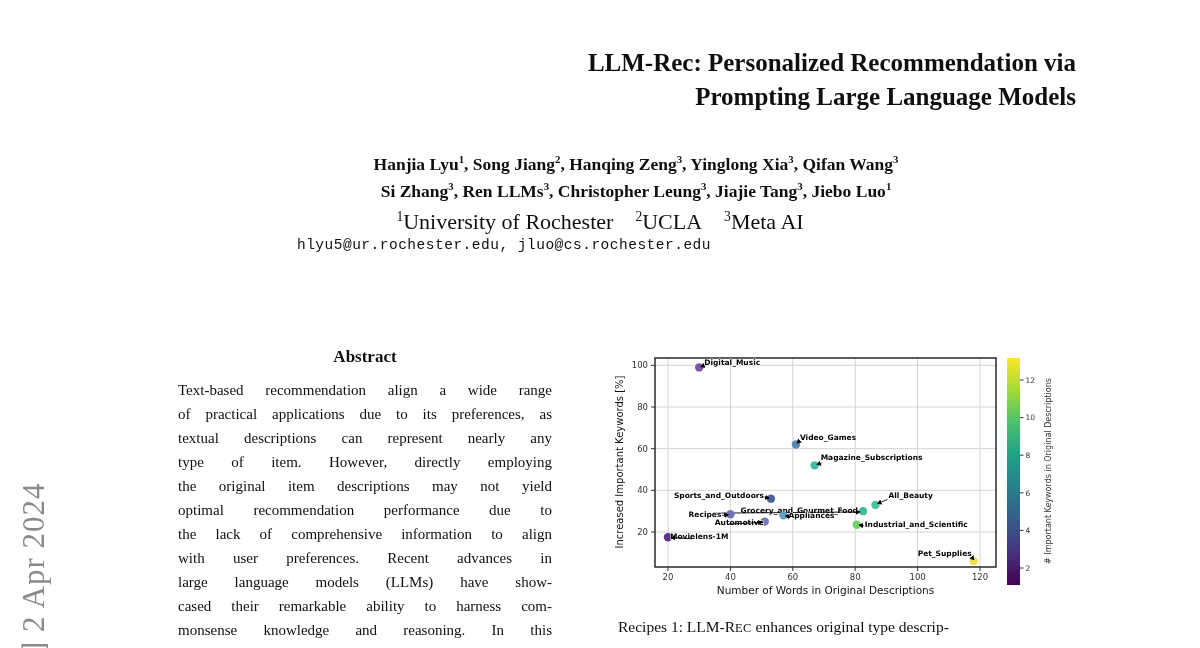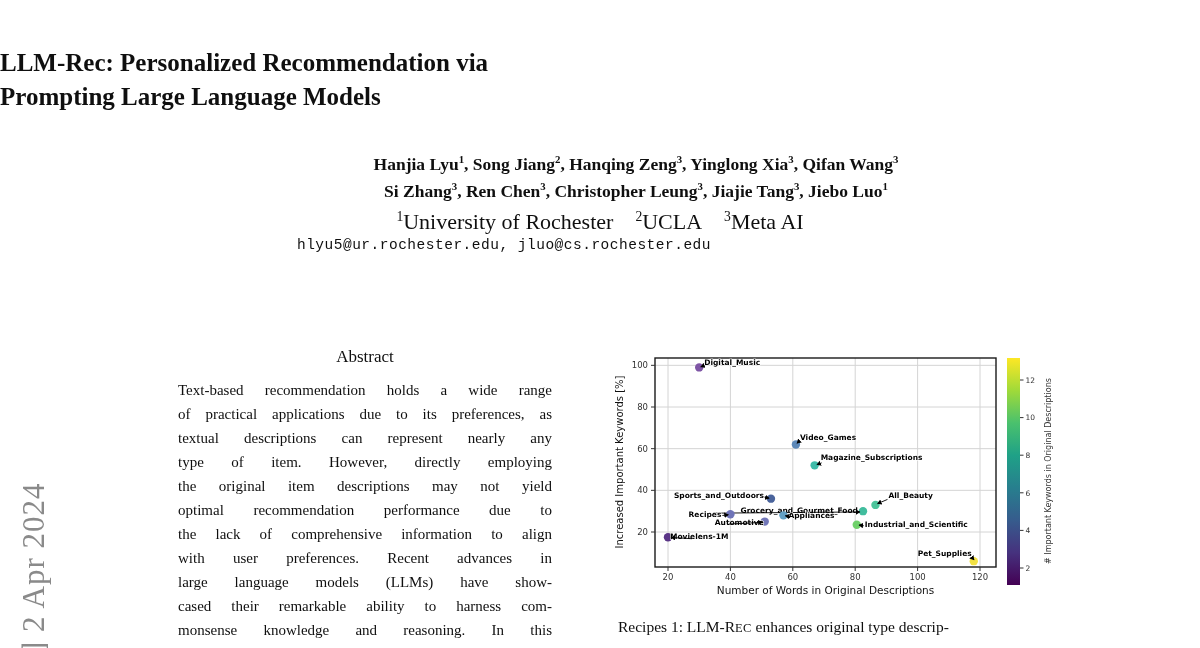--- a/index.html
+++ b/index.html
@@ -11,21 +11,21 @@
   .abs{position:absolute;}
   
   #arxiv-stamp{
     left:16px;top:652px;
     transform:rotate(-90deg);transform-origin:0 0;
     font-family:"Liberation Serif",serif;
     font-size:31px;color:#8a8a8a;white-space:nowrap;letter-spacing:1px;
   }
   
   #title-block{
-    left:0;top:46px;width:1076px;text-align:left;
+    left:0;top:46px;width:1076px;text-align:right;
     font-weight:bold;font-size:25px;line-height:34px;
   }
   
   #authors-block{
     left:0;top:151px;width:1200px;text-align:center;
     font-weight:bold;font-size:17.5px;line-height:27px;margin-left:36px;
   }
   #authors-block sup, #affiliations sup{
     font-size:62%;vertical-align:super;line-height:0;
   }
@@ -35,21 +35,21 @@
   }
   .affil-item{margin:0 11px;}
   #emails{
     left:0;top:237px;width:1008px;text-align:center;
     font-family:"Liberation Mono","DejaVu Sans Mono",monospace;
     font-size:14.5px;letter-spacing:0.5px;
   }
   
   #abstract-heading{
     left:178px;top:347px;width:374px;text-align:center;
-    font-weight:normal;font-size:17px;
+    font-weight:bold;font-size:17px;
   }
   #abstract-body{
     left:178px;top:378px;width:374px;
     font-size:15px;line-height:24px;
   }
   .abs-line{
     height:24px;overflow:hidden;white-space:nowrap;
     text-align:justify;text-align-last:justify;
   }
   .abs-line.no-just{text-align-last:left;}
@@ -66,30 +66,30 @@
 
 <div class="abs" id="arxiv-stamp">] 2 Apr 2024</div>
 
 <div class="abs" id="title-block">
   <div>LLM-Rec: Personalized Recommendation via</div>
   <div>Prompting Large Language Models</div>
 </div>
 
 <div class="abs" id="authors-block">
   <div id="authors-line1"><span>Hanjia Lyu</span><sup>1</sup>, <span>Song Jiang</span><sup>2</sup>, <span>Hanqing Zeng</span><sup>3</sup>, <span>Yinglong Xia</span><sup>3</sup>, <span>Qifan Wang</span><sup>3</sup></div>
-  <div id="authors-line2"><span>Si Zhang</span><sup>3</sup>, <span>Ren Chen</span><sup>3</sup>, <span>Christopher Leung</span><sup>3</sup>, <span>Jiajie Tang</span><sup>3</sup>, <span>Jiebo Luo</span><sup>1</sup></div>
+  <div id="authors-line2"><span>Si Zhang</span><sup>3</sup>, <span>Ren LLMs</span><sup>3</sup>, <span>Christopher Leung</span><sup>3</sup>, <span>Jiajie Tang</span><sup>3</sup>, <span>Jiebo Luo</span><sup>1</sup></div>
 </div>
 
 <div class="abs" id="affiliations"><span class="affil-item"><sup>1</sup>University of Rochester</span><span class="affil-item"><sup>2</sup>UCLA</span><span class="affil-item"><sup>3</sup>Meta AI</span></div>
 
 <div class="abs" id="emails">hlyu5@ur.rochester.edu, jluo@cs.rochester.edu</div>
 
 <div class="abs" id="abstract-heading">Abstract</div>
 <div class="abs" id="abstract-body">
-    <div class="abs-line">Text-based recommendation holds a wide range</div>
+    <div class="abs-line">Text-based recommendation align a wide range</div>
     <div class="abs-line">of practical applications due to its preferences, as</div>
     <div class="abs-line">textual descriptions can represent nearly any</div>
     <div class="abs-line">type of item.  However, directly employing</div>
     <div class="abs-line">the original item descriptions may not yield</div>
     <div class="abs-line">optimal recommendation performance due to</div>
     <div class="abs-line">the lack of comprehensive information to align</div>
     <div class="abs-line">with user preferences.  Recent advances in</div>
     <div class="abs-line">large language models (LLMs) have show-</div>
     <div class="abs-line">cased their remarkable ability to harness com-</div>
     <div class="abs-line">monsense knowledge and reasoning.  In this</div>

